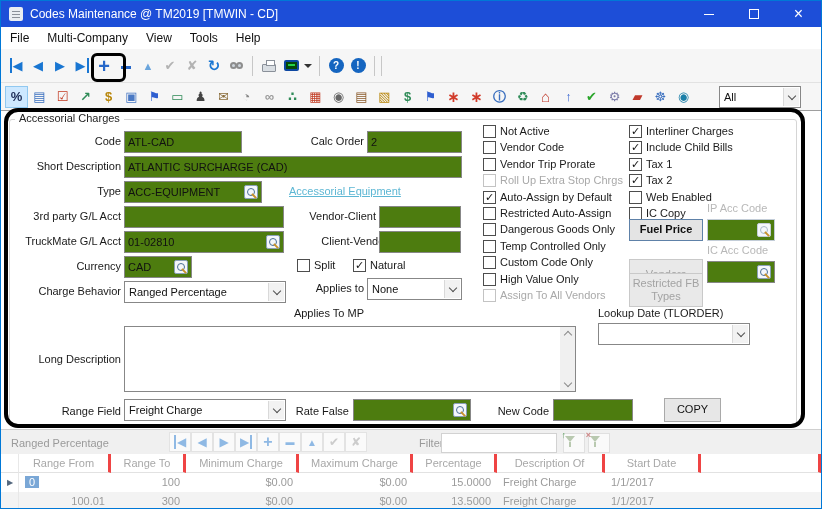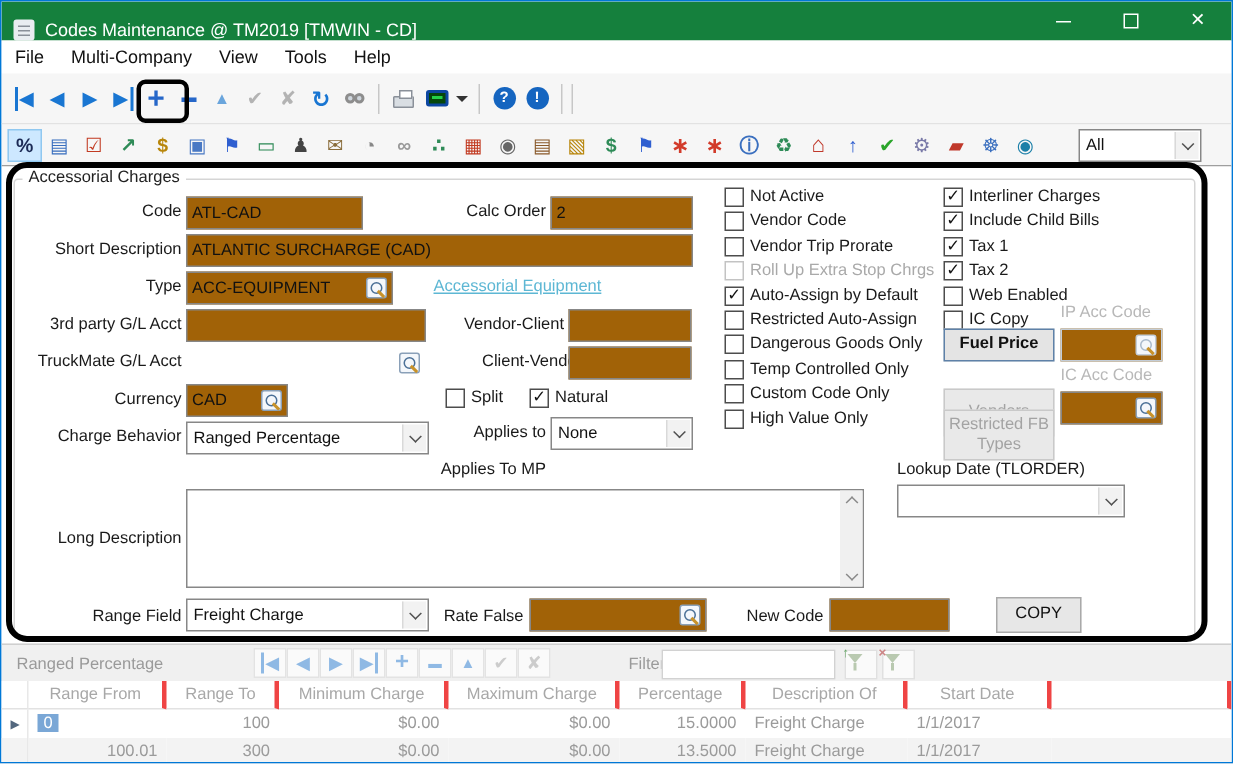--- a/index.html
+++ b/index.html
@@ -2,22 +2,22 @@
 <html><head>
 <meta charset="utf-8">
 <style>
   * { box-sizing: border-box; margin: 0; padding: 0; }
   html,body { background:#e8e8e8; }
   body { font-family:"Liberation Sans","DejaVu Sans",sans-serif; }
   .window { position:relative; width:822px; height:509px; background:#fff;
             border:1px solid #0078d7; overflow:hidden; }
 
   
-  .titlebar { position:absolute; left:0; top:0; right:0; height:26px; background:#15803d;
-              display:flex; align-items:flex-end; color:#fff; font-size:12px; }
+  .titlebar { position:absolute; left:0; top:0; right:0; height:26px; background:#1d4ed8;
+              display:flex; align-items:center; color:#fff; font-size:12px; }
   .appico { width:14px; height:14px; margin:0 7px 0 8px; background:#e9edf1; border-radius:2px; position:relative; }
   .appico::after { content:""; position:absolute; left:3px; top:4px; right:3px; height:1px;
                    background:#8a9099; box-shadow:0 3px 0 #8a9099, 0 6px 0 #8a9099; }
   .capbtns { margin-left:auto; display:flex; height:26px; }
   .capbtn { width:45px; height:26px; display:flex; align-items:center; justify-content:center; }
   .min-g { width:10px; height:1px; background:#fff; }
   .max-g { width:10px; height:10px; border:1px solid #fff; }
   .close-g { font-size:16px; line-height:1; font-weight:400; }
 
   
@@ -53,21 +53,21 @@
   .circ { width:15px; height:15px; border-radius:50%; background:#1565c0; color:#fff; font-size:10px;
           font-weight:bold; display:flex; align-items:center; justify-content:center; }
 
   .toolbar2 { position:absolute; left:0; top:82px; right:0; height:28px; background:#f6f6f6;
               display:flex; align-items:center; padding-left:4px; border-bottom:1px solid #9e9e9e; }
   .tb2 { width:23px; height:22px; display:flex; align-items:center; justify-content:center;
          font-size:13px; font-weight:bold; }
   .tb2.selected { background:#cde8ff; border:1px solid #90c8f0; }
 
   
-  .fi { position:absolute; border:1px solid #878787; background:#a16207; font-family:inherit;
+  .fi { position:absolute; border:1px solid #878787; background:#4d7c0f; font-family:inherit;
         font-size:11px; color:#111; padding:0 3px; height:22px; outline:none; }
   .fl { position:absolute; font-size:11px; color:#1a1a1a; text-align:right; white-space:nowrap; }
   .fll { position:absolute; font-size:11px; color:#1a1a1a; white-space:nowrap; }
   .combo { position:absolute; height:22px; border:1px solid #878787; background:#fff; }
   .combo .val { position:absolute; left:4px; top:4px; font-size:11px; color:#111; white-space:nowrap; }
   .combo-btn { position:absolute; right:1px; top:1px; width:16px; bottom:1px; background:#f2f2f2;
                border-left:1px solid #d9d9d9; display:flex; align-items:center; justify-content:center; }
   .chev { width:6px; height:6px; border-right:1.5px solid #505050; border-bottom:1.5px solid #505050;
           transform:rotate(45deg); margin-top:-3px; }
   .combo.gray { background:#f0f0f0; }
@@ -286,20 +286,21 @@
     <input class="fi" style="left: 123px; top: 70px; width: 138px; padding-right: 18px;" value="ACC-EQUIPMENT">
     <span class="lookup" style="left:243px;top:74px"></span>
     <span class="link" style="left:288px;top:74px">Accessorial Equipment</span>
 
     <span class="fl" style="left:8px;width:112px;top:99px">3rd party G/L Acct</span>
     <input class="fi" style="left: 123px; top: 95px; width: 160px;" value="">
     <span class="fl" style="left:290px;width:85px;top:99px">Vendor-Client</span>
     <input class="fi" style="left: 378px; top: 95px; width: 82px;" value="">
 
     <span class="fl" style="left:8px;width:112px;top:124px">TruckMate G/L Acct</span>
+    <input class="fi" style="left: 123px; top: 120px; width: 160px; padding-right: 18px;" value="01-02810">
     <span class="lookup" style="left:265px;top:124px"></span>
     <span class="fl" style="left:302px;width:85px;top:124px">Client-Vendor</span>
     <input class="fi" style="left: 378px; top: 120px; width: 82px;" value="">
 
     <span class="fl" style="left:8px;width:112px;top:149px">Currency</span>
     <input class="fi" style="left: 123px; top: 145px; width: 68px; padding-right: 18px;" value="CAD">
     <span class="lookup" style="left:173px;top:149px"></span>
     <span class="cb" style="left:296px;top:147px">
       <span class="cbx"></span>
       <span class="cbl">Split</span>
@@ -357,20 +358,24 @@
         <span class="cbx"></span>
         <span class="cbl">Temp Controlled Only</span>
       </span>
     <span class="cb" style="left:482px;top:144px">
         <span class="cbx"></span>
         <span class="cbl">Custom Code Only</span>
       </span>
     <span class="cb" style="left:482px;top:161px">
         <span class="cbx"></span>
         <span class="cbl">High Value Only</span>
+      </span>
+    <span class="cb dis" style="left:482px;top:177px">
+        <span class="cbx"></span>
+        <span class="cbl">Assign To All Vendors</span>
       </span>
 
     <span class="cb" style="left:628px;top:13px">
         <span class="cbx">✓</span>
         <span class="cbl">Interliner Charges</span>
       </span>
     <span class="cb" style="left:628px;top:29px">
         <span class="cbx">✓</span>
         <span class="cbl">Include Child Bills</span>
       </span>

